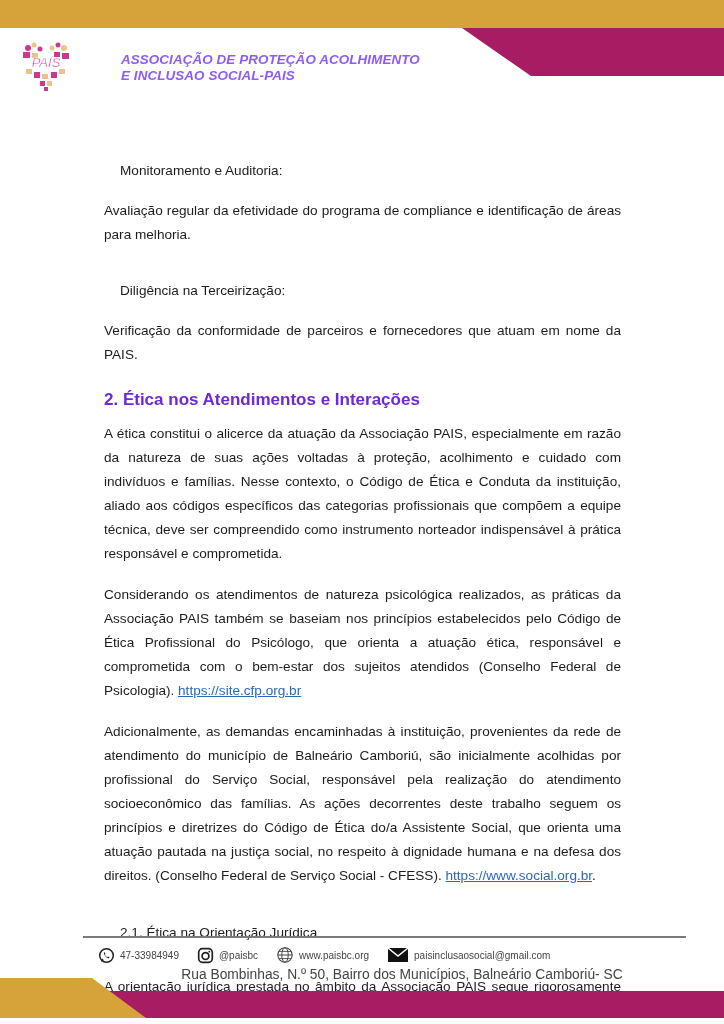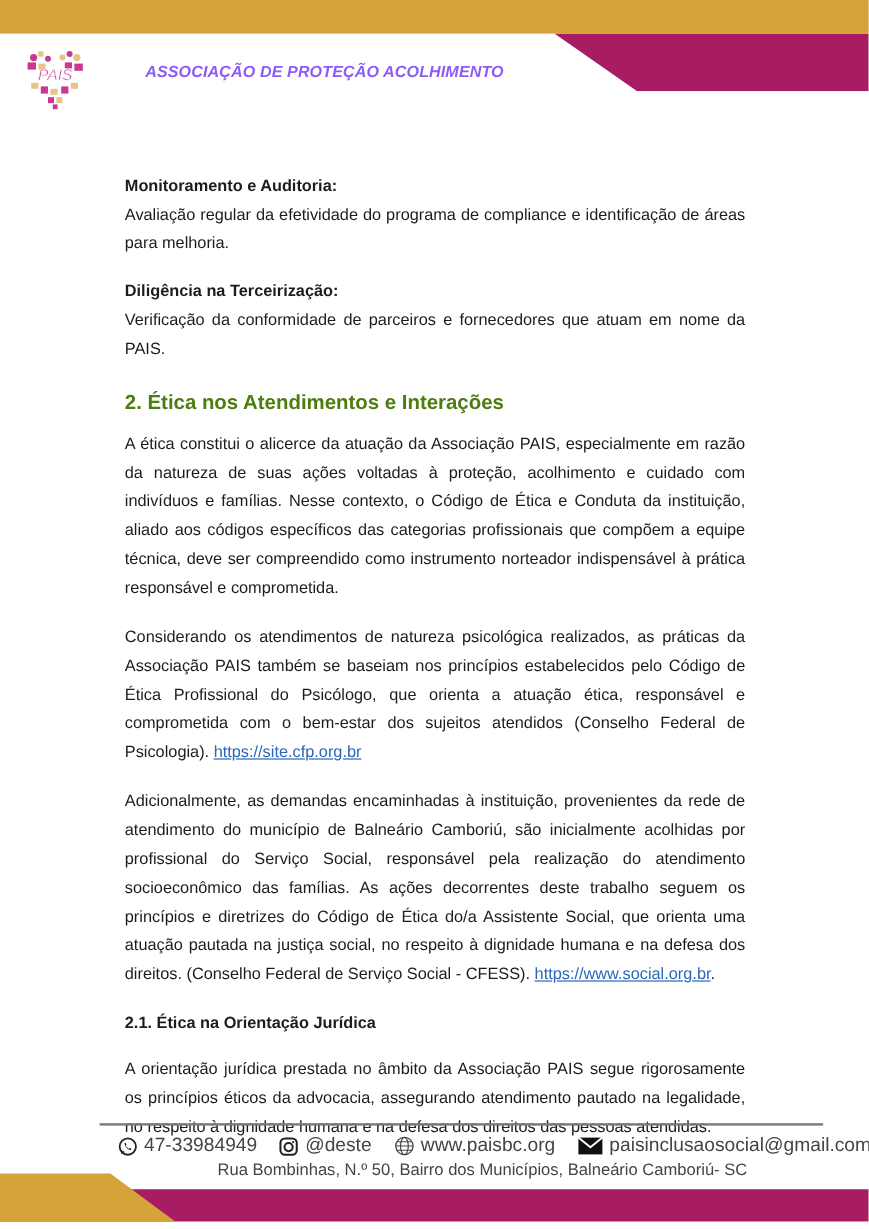--- a/index.html
+++ b/index.html
@@ -5,26 +5,26 @@
   html, body { margin: 0; padding: 0; background: #ffffff; }
   body { width: 724px; height: 1024px; position: relative; overflow: hidden;
          font-family: "Liberation Sans", sans-serif; color: #1c1c1c; }
   .gold-band { position: absolute; left: 0; top: 0; width: 724px; height: 28px; background: #d6a23a; }
   .header-wedge { position: absolute; left: 0; top: 28px; width: 724px; height: 48px; }
   .logo { position: absolute; left: 18px; top: 36px; width: 56px; height: 56px; }
   .org-name { position: absolute; left: 121px; top: 52px; font-weight: bold; font-style: italic;
               font-size: 13.4px; line-height: 16px; color: #8b5cf6; letter-spacing: 0.1px; }
   .content { position: absolute; left: 104px; top: 143px; width: 517px; font-size: 13.6px; line-height: 24px; }
   .content p { margin: 0; text-align: justify; }
-  .sub-h { font-weight: bold; font-size: 13.6px; line-height: 24px; margin: 0; }
-  .sec-h { font-weight: bold; font-size: 17px; line-height: 24px; margin: 0; color: #4d7c0f; }
+  .sub-h { font-weight: normal; font-size: 13.6px; line-height: 24px; margin: 16px; }
+  .sec-h { font-weight: bold; font-size: 17px; line-height: 24px; margin: 0; color: #6d28d9; }
   a.link { color: #2a67b8; }
   .footer-line { position: absolute; left: 83px; top: 936px; width: 603px; height: 2px; background: #7a7a7a; }
   .contacts { position: absolute; left: 98px; top: 944px; width: 600px; height: 22px; display: flex; align-items: center;
-              font-size: 16px; color: #444; white-space: nowrap; }
+              font-size: 10px; color: #444; white-space: nowrap; }
   .contact { display: flex; align-items: center; margin-right: 18px; }
   .contact svg { margin-right: 5px; }
   .address { position: absolute; left: 0; top: 967px; width: 724px; text-align: center; font-size: 13.8px; color: #444; padding-left: 80px; box-sizing: border-box; }
   .footer-bands { position: absolute; left: 0; top: 977px; width: 724px; height: 42px; }
 </style>
 </head>
 <body>
 
 <div class="gold-band"></div>
 <svg class="header-wedge" viewBox="0 0 724 48" preserveAspectRatio="none">
@@ -50,20 +50,21 @@
     <rect x="41" y="33" width="6" height="5" fill="#e8c48a"></rect>
       <rect x="22" y="45" width="5" height="5" fill="#c93a8e"></rect>
     <rect x="29" y="45" width="5" height="5" fill="#e8c48a"></rect>
       <rect x="26" y="51" width="4" height="4" fill="#c93a8e"></rect>
   </g>
   <text x="28" y="31" text-anchor="middle" font-family="Liberation Sans, sans-serif" font-style="italic" font-size="13" fill="#c93a8e" stroke="#ffffff" stroke-width="0.4">PAIS</text>
 </svg>
 
 <div class="org-name">
   <div>ASSOCIAÇÃO DE PROTEÇÃO ACOLHIMENTO</div>
+  <div>E INCLUSAO SOCIAL-PAIS</div>
 </div>
 
 <div class="content">
   <div class="sub-h">Monitoramento e Auditoria:</div>
   <p>Avaliação regular da efetividade do programa de compliance e identificação de áreas para melhoria.</p>
 
   <div style="height:16px"></div>
   <div class="sub-h">Diligência na Terceirização:</div>
   <p>Verificação da conformidade de parceiros e fornecedores que atuam em nome da PAIS.</p>
 
@@ -99,21 +100,21 @@
       <path d="M7 6.5 C6.5 8.5 9 12.5 12.5 13.5 L13.6 12.3 L12 11.2 L11 12 C9.8 11.4 8.6 10.2 8 9 L8.8 8 L7.8 6.3 Z" fill="#222"></path>
     </svg>
     <span>47-33984949</span>
   </span>
   <span class="contact">
     <svg width="17" height="17" viewBox="0 0 20 20">
       <rect x="2" y="2" width="16" height="16" rx="4.5" fill="none" stroke="#222" stroke-width="2"></rect>
       <circle cx="10" cy="10.5" r="4" fill="none" stroke="#222" stroke-width="2"></circle>
       <circle cx="14.5" cy="5.5" r="1.1" fill="#222"></circle>
     </svg>
-    <span>@deste</span>
+    <span>@paisbc</span>
   </span>
   <span class="contact">
     <svg width="18" height="18" viewBox="0 0 20 20">
       <circle cx="10" cy="10" r="8" fill="none" stroke="#444" stroke-width="1.2"></circle>
       <ellipse cx="10" cy="10" rx="3.6" ry="8" fill="none" stroke="#444" stroke-width="1.1"></ellipse>
       <line x1="2" y1="10" x2="18" y2="10" stroke="#444" stroke-width="1.1"></line>
       <line x1="3.3" y1="6" x2="16.7" y2="6" stroke="#444" stroke-width="1"></line>
       <line x1="3.3" y1="14" x2="16.7" y2="14" stroke="#444" stroke-width="1"></line>
     </svg>
     <span>www.paisbc.org</span>

